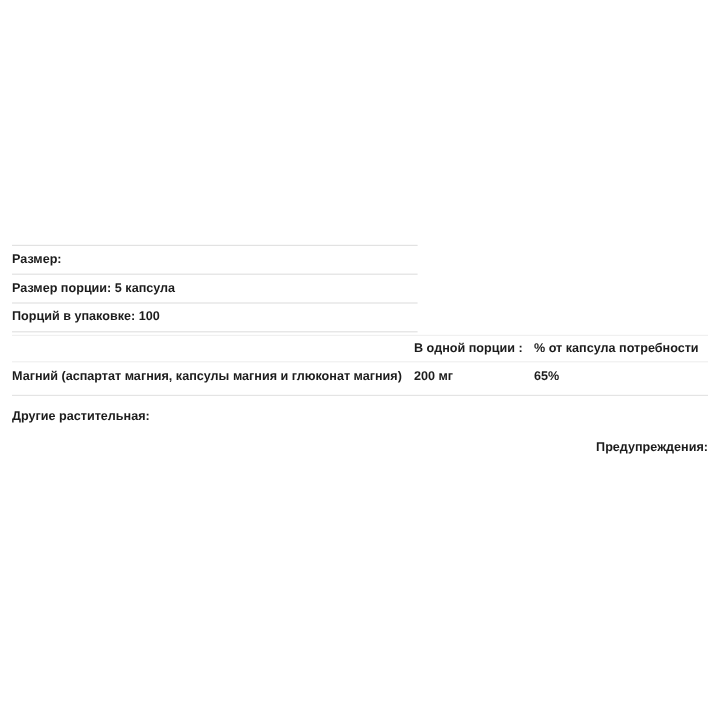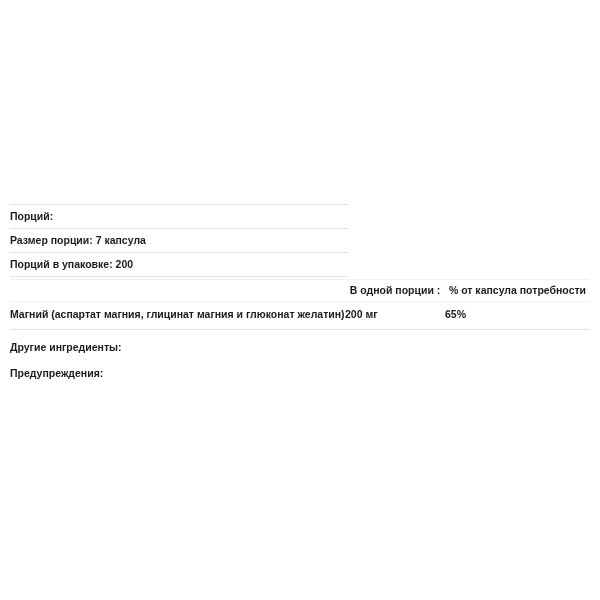--- a/index.html
+++ b/index.html
@@ -48,21 +48,20 @@
     font-weight: 700;
     font-size: 10.5px;
     color: #1c1c1c;
     text-align: left;
     vertical-align: middle;
   }
   .facts-table th {
     padding: 5px 0 5px 0;
     border-bottom: 1px solid #efefef;
     line-height: 11px;
-    text-align: center;
   }
   .facts-table td {
     padding: 7px 0 9px 0;
     border-bottom: 1px solid #e4e4e4;
     line-height: 11px;
   }
   .col-ingredient { width: 335px; }
   .col-amount     { width: 100px; }
   .col-dv         { width: auto;  }
   
@@ -71,50 +70,51 @@
     line-height: 11px;
   }
   .section-text {
     margin-top: 8px;
     line-height: 15px;
     width: 588px;
   }
   .warnings-heading {
     margin-top: 15px;
     line-height: 11px;
+    text-align: right;
   }
 </style>
 </head>
 <body>
 
 <div class="page">
   <div class="content">
 
     <div class="info-block">
-      <div class="info-row">Порций:</div>
-      <div class="info-row">Размер порции: 7 капсула</div>
-      <div class="info-row">Порций в упаковке: 200</div>
+      <div class="info-row">Размер:</div>
+      <div class="info-row">Размер порции: 5 капсула</div>
+      <div class="info-row">Порций в упаковке: 100</div>
     </div>
 
     <table class="facts-table">
       <thead>
         <tr>
           <th class="col-ingredient"></th>
           <th class="col-amount">В одной порции :</th>
           <th class="col-dv">% от капсула потребности</th>
         </tr>
       </thead>
       <tbody>
         <tr>
-          <td class="col-ingredient">Магний (аспартат магния, глицинат магния и глюконат желатин)</td>
+          <td class="col-ingredient">Магний (аспартат магния, капсулы магния и глюконат магния)</td>
           <td class="col-amount">200 мг</td>
           <td class="col-dv">65%</td>
         </tr>
       </tbody>
     </table>
 
-    <div class="section-heading">Другие ингредиенты:</div>
+    <div class="section-heading">Другие растительная:</div>
 
 
     <div class="warnings-heading">Предупреждения:</div>
 
   </div>
 </div>
 
 </body></html>

